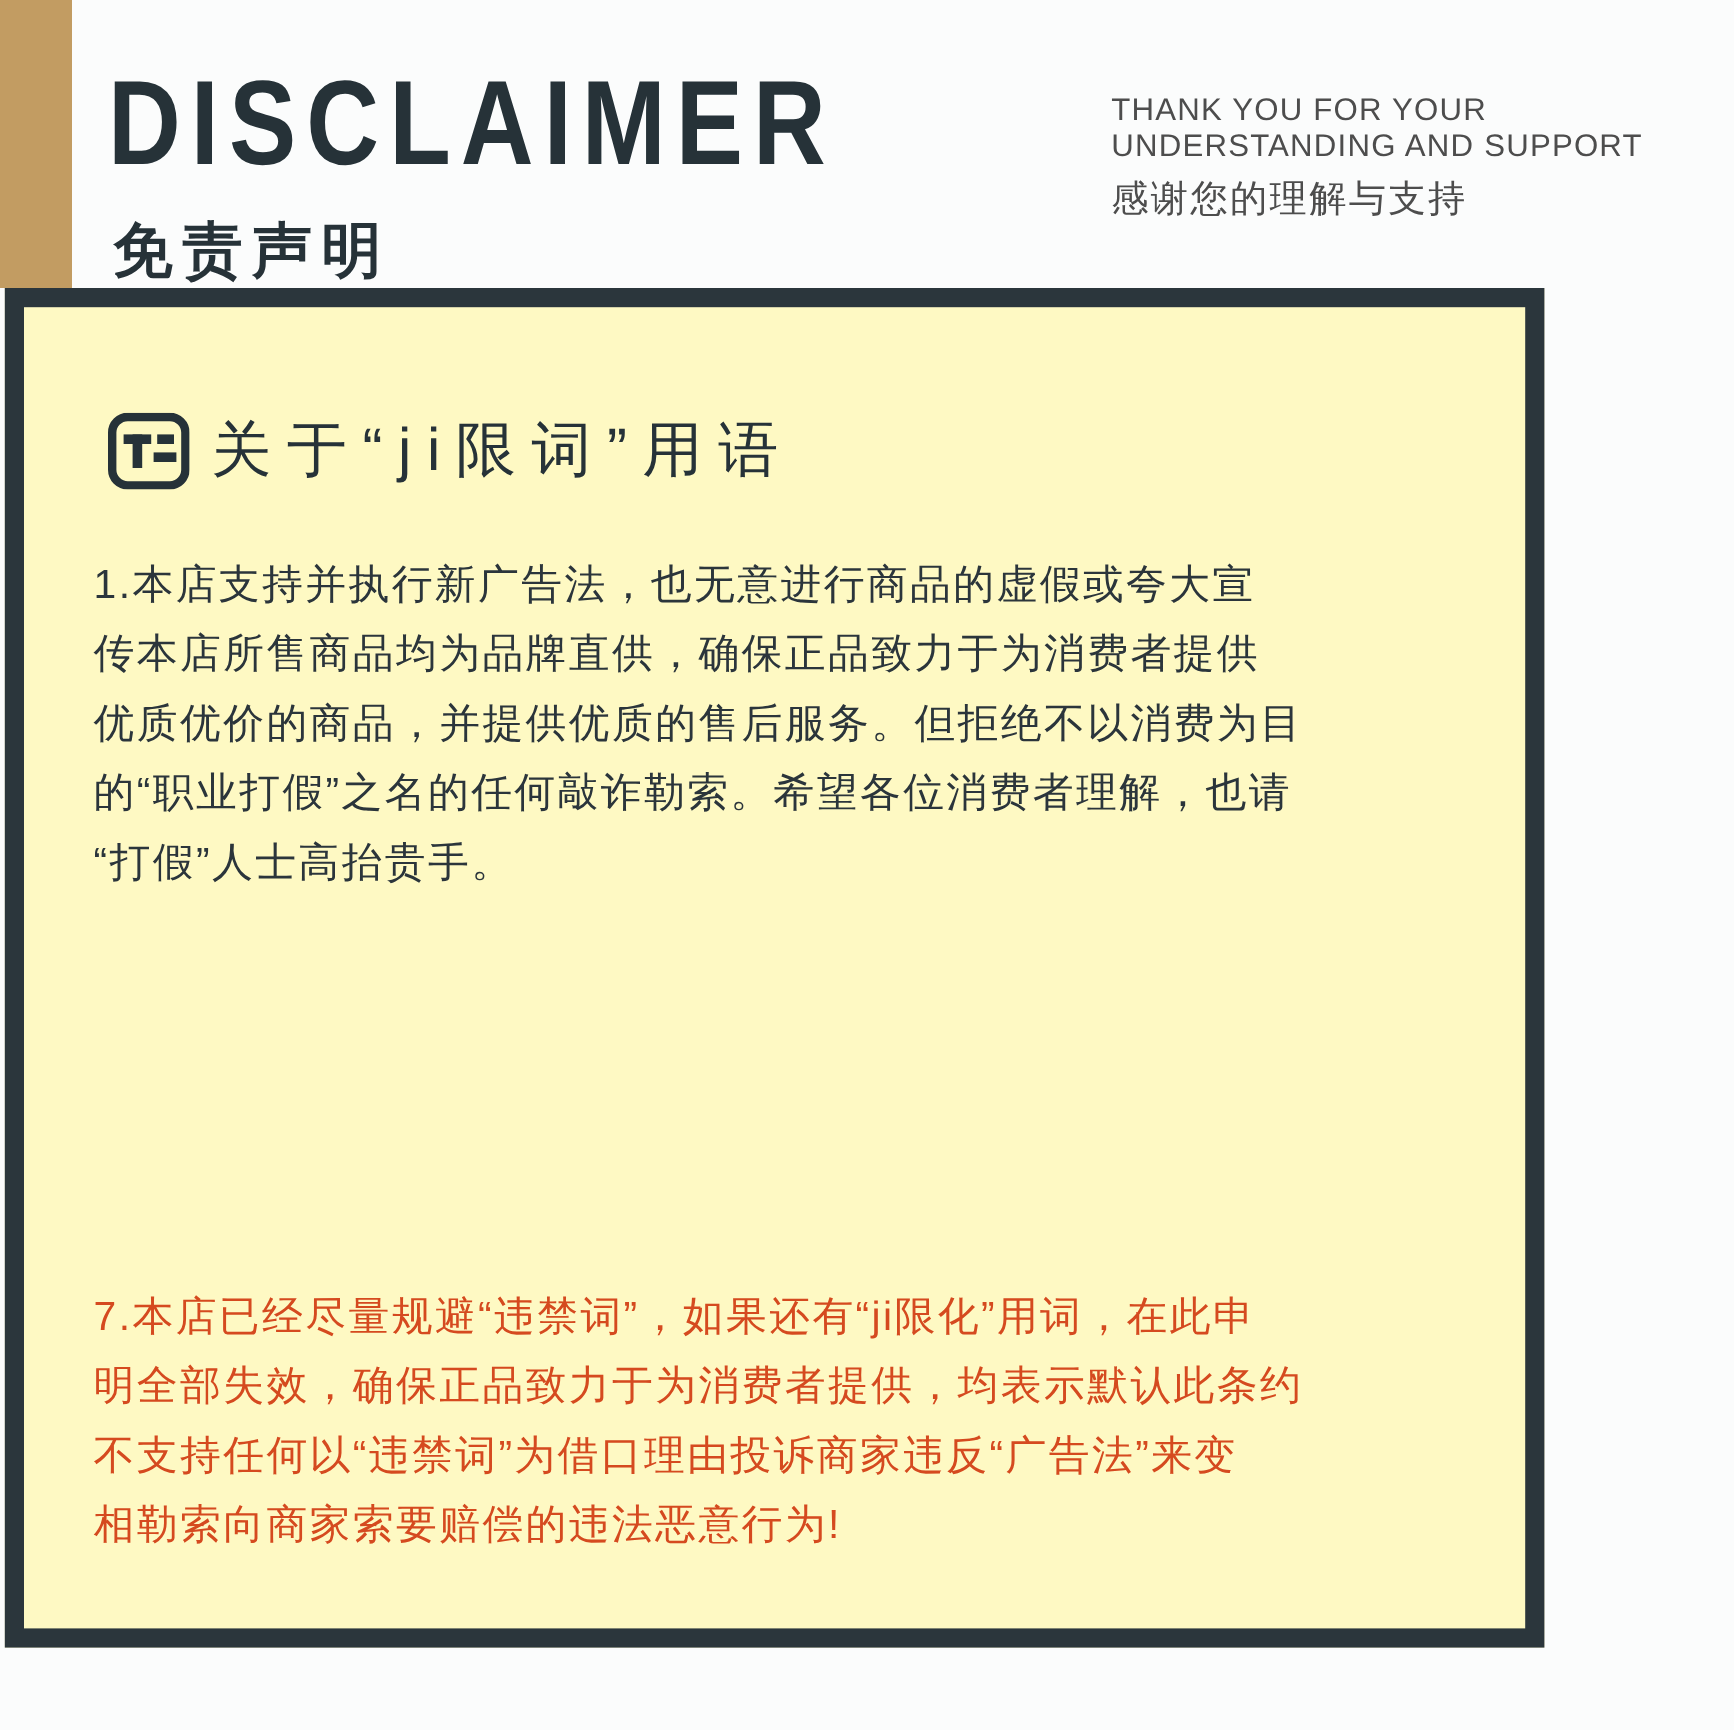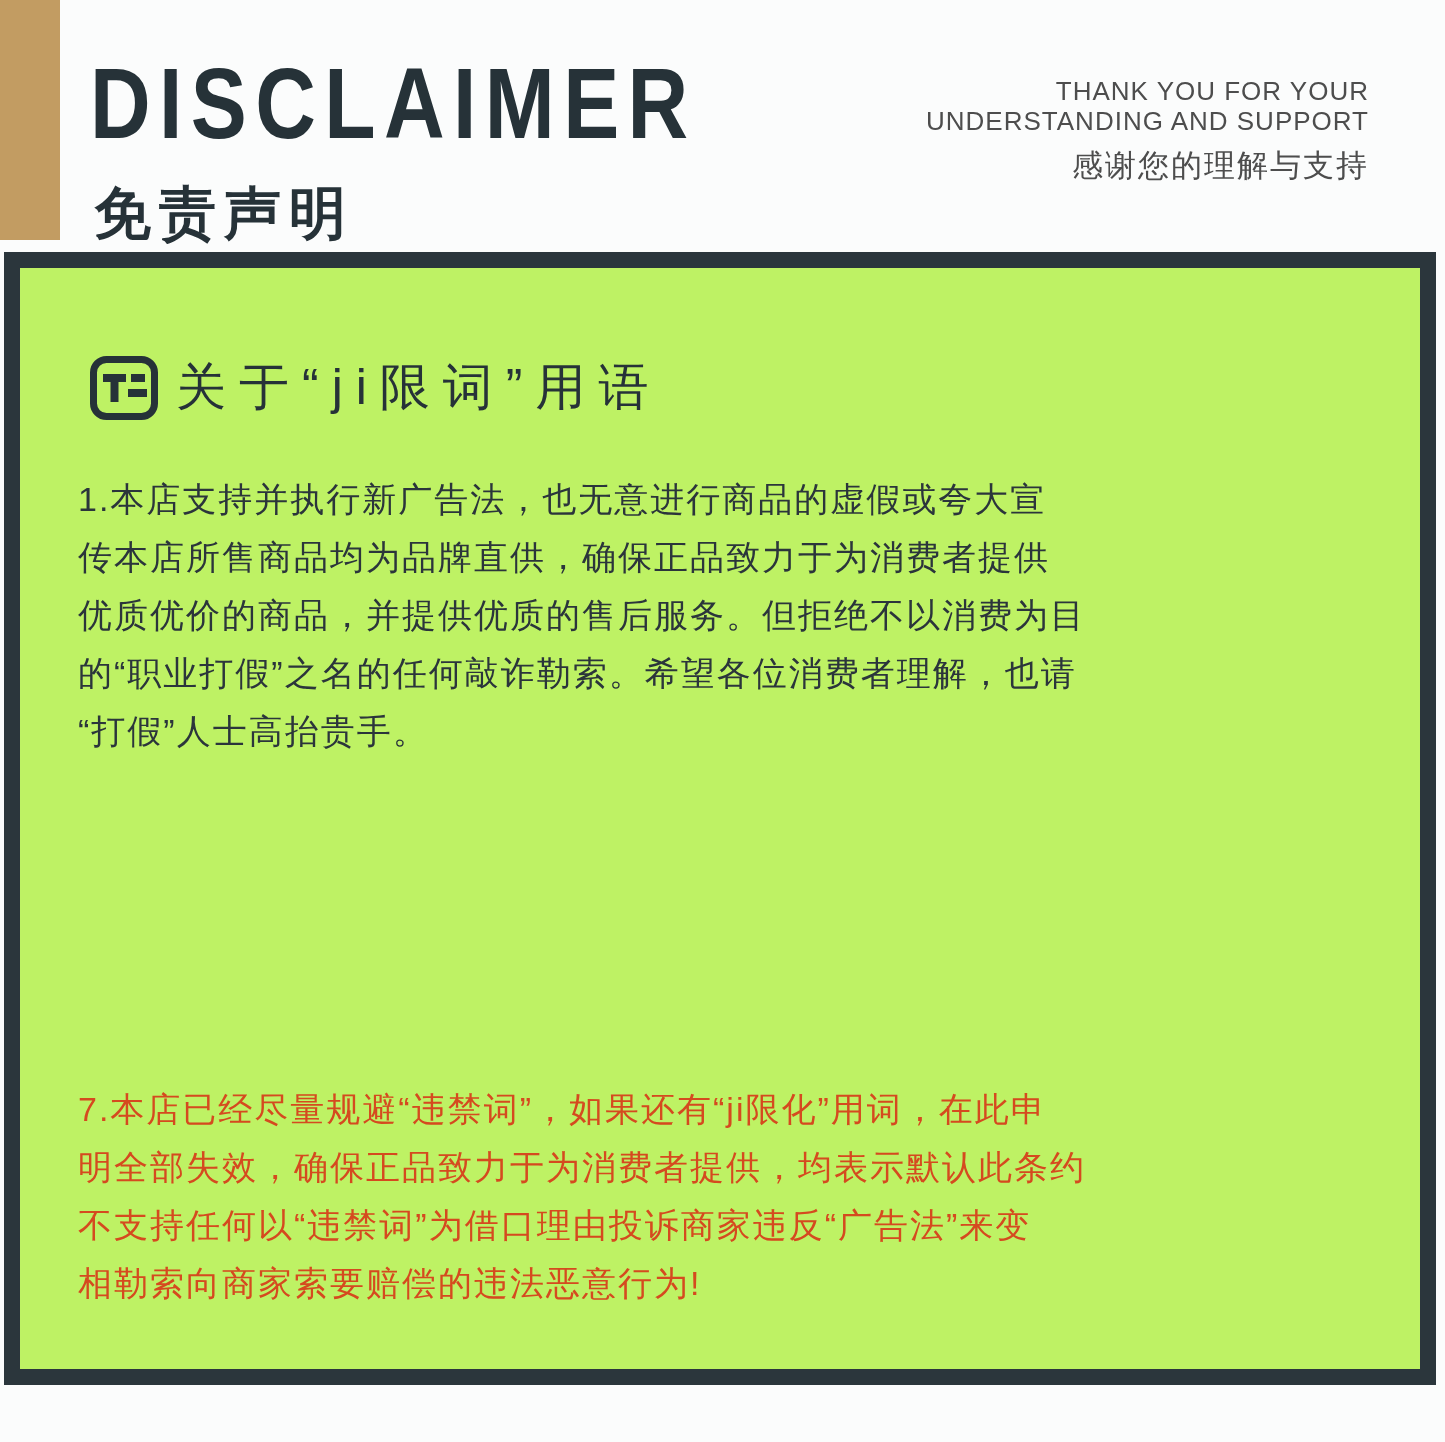--- a/index.html
+++ b/index.html
@@ -27,52 +27,51 @@
     letter-spacing: 10px;
     color: #263238;
     transform: scaleX(0.84);
     transform-origin: left top;
     white-space: nowrap;
     line-height: 1.1;
   }
   .title-zh {
     position: absolute;
     left: 94px; top: 176px;
-    font-size: 57px;
+    font-size: 50px;
     font-weight: bold;
     letter-spacing: 8px;
     color: #263238;
     white-space: nowrap;
   }
   .thanks {
     position: absolute;
     right: 76px; top: 76px;
-    text-align: right;
     color: #4d4d4d;
   }
   .thanks .en {
     font-size: 26px;
     line-height: 30px;
     letter-spacing: 1px;
     white-space: nowrap;
   }
   .thanks .zh {
     font-size: 31px;
     letter-spacing: 2px;
     margin-top: 9px;
     white-space: nowrap;
   }
 
   
   .content-box {
     position: absolute;
-    left: 4px; top: 252px;
-    width: 1432px; height: 1133px;
+    left: 4px; top: 240px;
+    width: 1283px; height: 1133px;
     border: 16px solid #2b363c;
-    background: #bef264;
+    background: #fef9c3;
   }
 
   .section-header {
     position: absolute;
     left: 70px; top: 86px;
     display: flex;
     align-items: center;
   }
   .section-icon { width: 68px; height: 64px; display: block; }
   .section-title {

